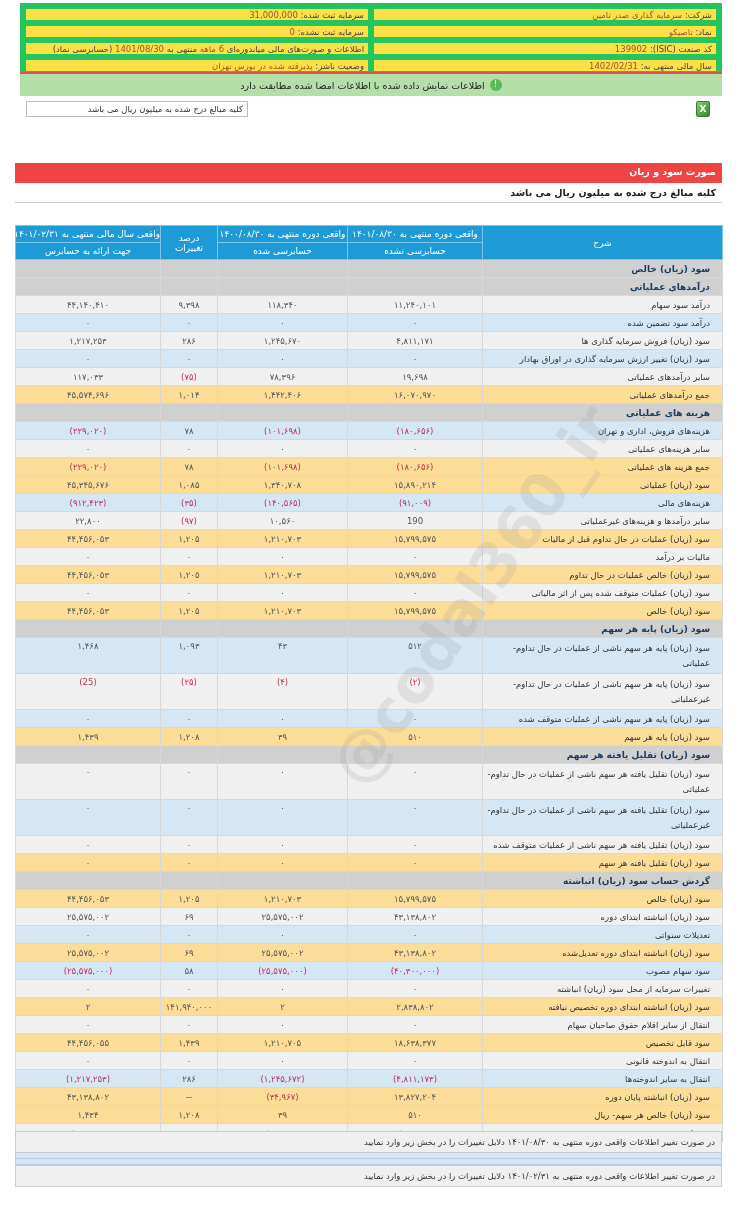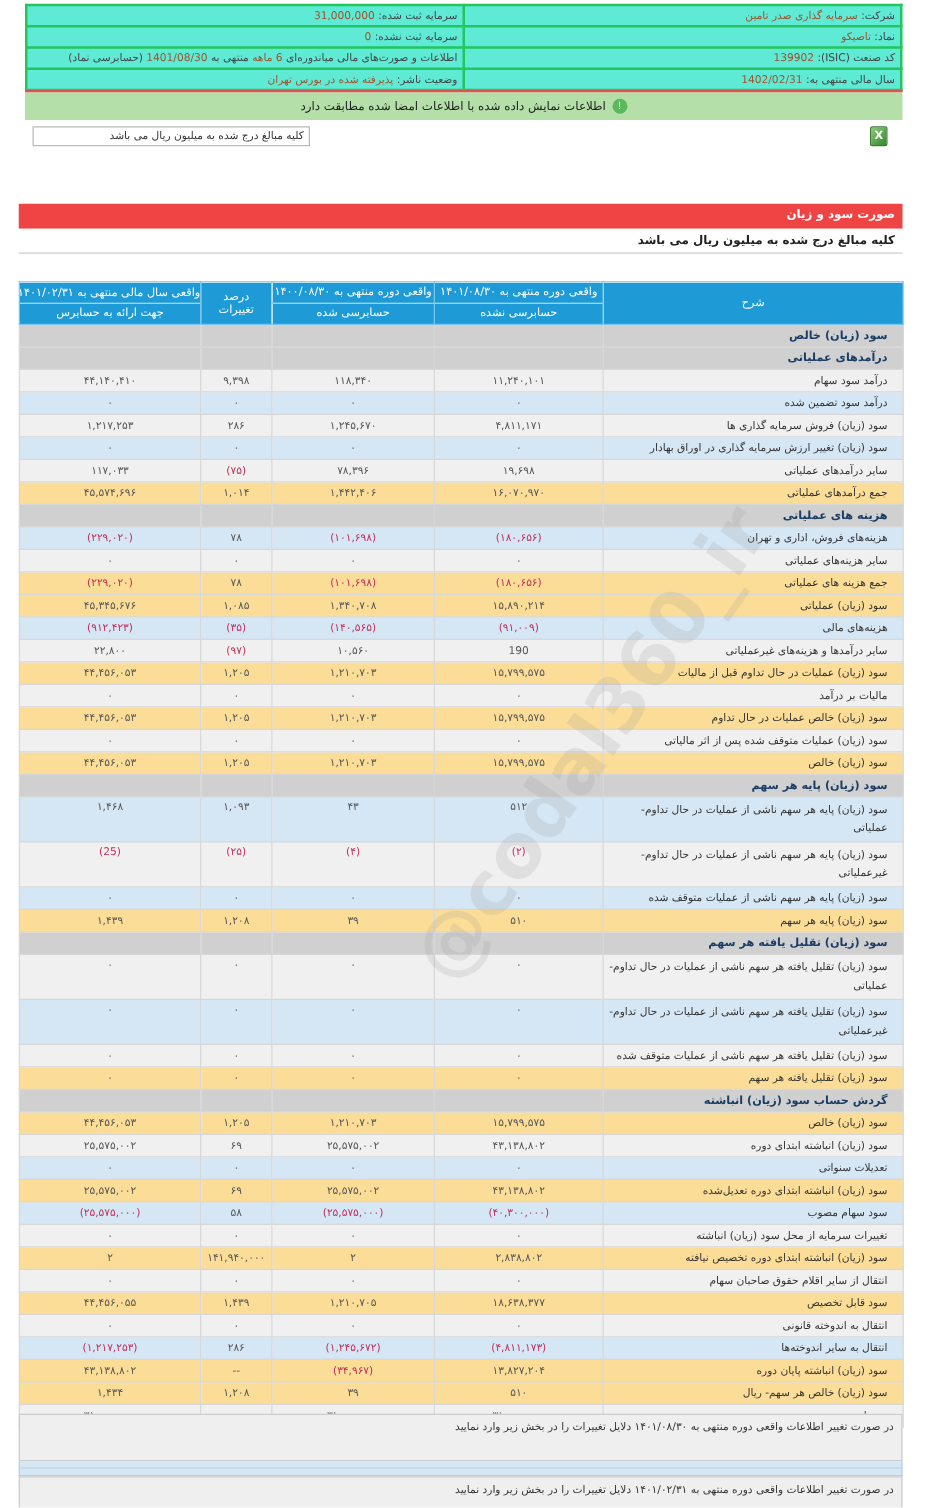--- a/index.html
+++ b/index.html
@@ -1,18 +1,18 @@
 <!DOCTYPE html>
 <html><head>
 <meta charset="utf-8">
 <style>
   * { box-sizing: border-box; margin: 0; padding: 0; }
   body { width: 742px; height: 1206px; background: #ffffff; font-family: "DejaVu Sans", sans-serif; font-size: 9px; color: #333; position: relative; overflow: hidden; }
   .info-table { position: absolute; left: 20px; top: 3px; width: 702px; border-collapse: collapse; direction: rtl; }
-  .info-table td { border: 2px solid #22c55e; height: 17px; padding: 0 4px; font-size: 8.5px; color: #444; background: #5eead4; }
+  .info-table td { border: 6px solid #22c55e; height: 17px; padding: 0 4px; font-size: 8.5px; color: #444; background: #fde047; }
   .info-table td .val { color: #a0522d; }
   .red-line { position: absolute; left: 20px; top: 72px; width: 702px; height: 2px; background: #d9534f; }
   .green-bar { position: absolute; left: 20px; top: 74px; width: 702px; height: 22px; background: #b5dfa8; direction: rtl; display: flex; align-items: center; justify-content: center; font-size: 9.5px; color: #222; }
   .green-bar .ok { display: inline-block; width: 12px; height: 12px; border-radius: 50%; background: #5cb85c; margin-left: 5px; color: #fff; font-size: 8px; text-align: center; line-height: 12px; }
   .unit-box { position: absolute; left: 26px; top: 101px; width: 222px; height: 16px; border: 1px solid #bbb; direction: rtl; font-size: 8.5px; padding: 2px 4px; background: #fff; }
   .excel-icon { position: absolute; left: 696px; top: 101px; width: 14px; height: 16px; background: linear-gradient(135deg,#8dc97a,#2f8a2a); border: 1px solid #3c7c32; border-radius: 2px; color: #fff; font-size: 9px; text-align: center; line-height: 14px; font-weight: bold; }
   .section-title { position: absolute; left: 15px; top: 163px; width: 707px; height: 20px; background: #ef4444; color: #fff; direction: rtl; padding: 3px 6px; font-size: 9.5px; font-weight: bold; }
   .section-sub { position: absolute; left: 15px; top: 183px; width: 707px; height: 20px; background: #fff; direction: rtl; padding: 4px 6px; font-size: 9.5px; font-weight: bold; color: #222; border-bottom: 1px solid #ccc; }
   .main-table { position: absolute; left: 15px; top: 225px; width: 707px; border-collapse: collapse; direction: rtl; table-layout: fixed; }
   .main-table th { background: #1e9bd7; color: #fff; font-weight: normal; font-size: 9px; border: 1px solid #7cc4e8; height: 17px; overflow: hidden; white-space: nowrap; margin-top: 37px; }
@@ -20,21 +20,21 @@
   .main-table td.desc { text-align: right; padding-right: 12px; color: #333; }
   .main-table tr.hdr td { background: #d0d0d0; font-weight: bold; color: #1a3d66; }
   .main-table tr.hdr td.desc { font-size: 9px; }
   .main-table tr.gray td { background: #f0f0f0; }
   .main-table tr.blue td { background: #d5e6f5; }
   .main-table tr.yel td { background: #fbdd98; }
   .main-table tr.tall td { height: 36px; vertical-align: top; padding-top: 3px; }
   .main-table tr.tall td.desc { line-height: 15px; }
   .neg { color: #c0305a !important; }
   .footer { position: absolute; left: 15px; width: 707px; direction: rtl; }
-  .footer .ftext { height: 38px; background: #efefef; border: 1px solid #ccc; padding: 5px 6px; font-size: 8.5px; color: #333; }
+  .footer .ftext { height: 22px; background: #efefef; border: 1px solid #ccc; padding: 5px 6px; font-size: 8.5px; color: #333; }
   .footer .fbar { height: 6px; background: #d5e6f5; border: 1px solid #b8cfe3; border-top: none; }
   .watermark { position: absolute; left: 250px; top: 560px; font-size: 60px; color: rgba(150,150,150,0.18); transform: rotate(-55deg); font-weight: bold; pointer-events: none; white-space: nowrap; }
 </style>
 </head>
 <body>
 
 <table class="info-table">
   <tbody>
       <tr>
     <td style="width:50%"><span>شرکت:</span> <span class="val">سرمایه گذاری صدر تامین</span></td>

